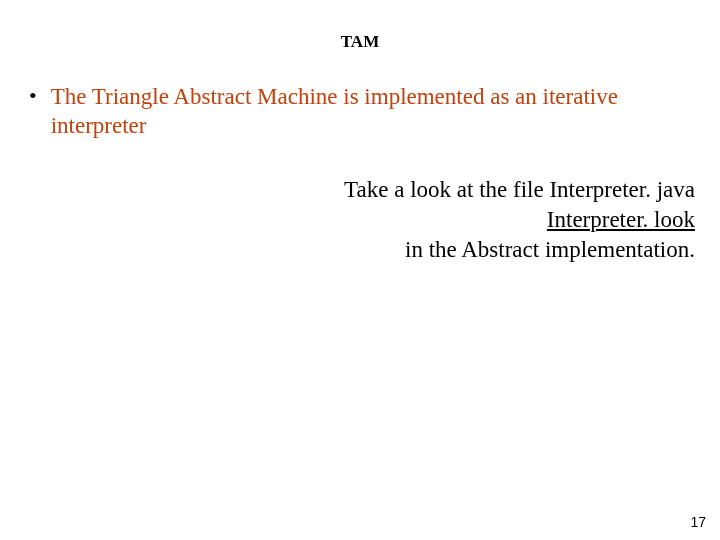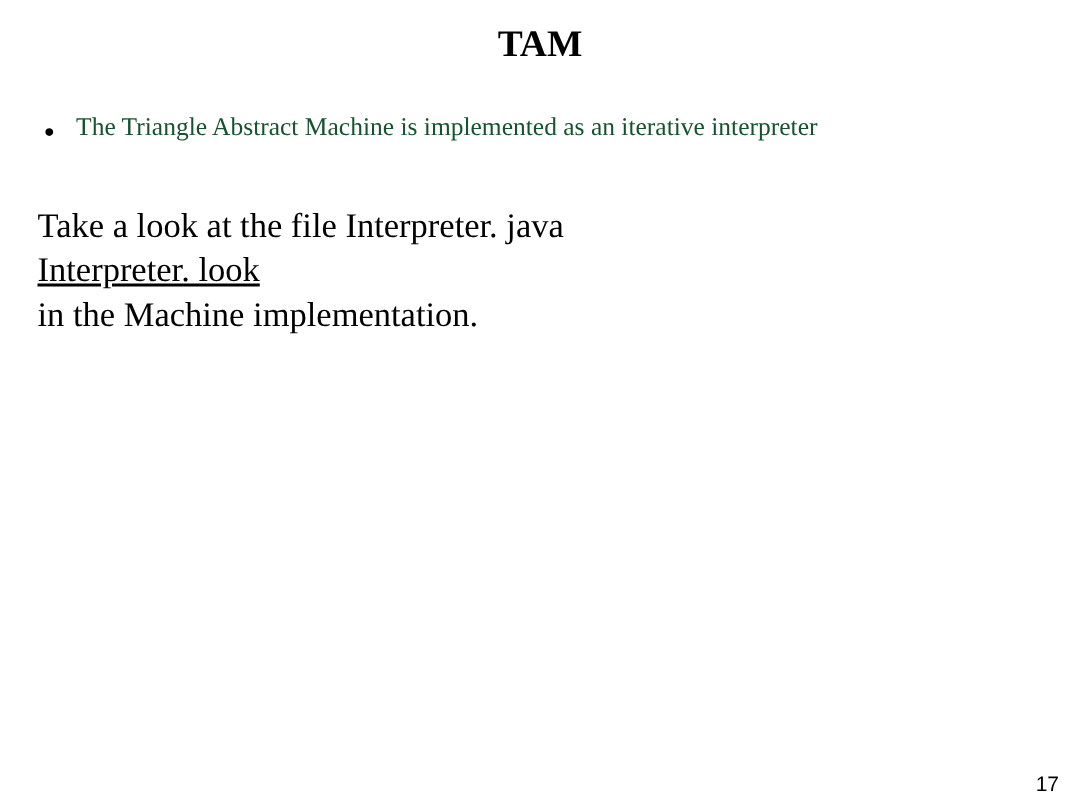--- a/index.html
+++ b/index.html
@@ -16,51 +16,52 @@
       overflow: hidden;
     }
     .slide {
       width: 100%;
       height: 100%;
       padding: 12px 25px 0 25px;
       position: relative;
     }
     .title {
       text-align: center;
-      font-size: 25px;
+      font-size: 17px;
       font-weight: bold;
       color: #000;
       margin-bottom: 30px;
-      margin-top: 4px;
+      margin-top: 20px;
     }
     .bullet-row {
       display: flex;
       align-items: flex-start;
       margin-bottom: 34px;
       padding-left: 4px;
     }
     .bullet {
       font-size: 22px;
       color: #000;
       margin-right: 14px;
       line-height: 1.25;
     }
     .bullet-text {
-      font-size: 17px;
-      color: #14532d;
+      font-size: 23px;
+      color: #c2410c;
       line-height: 1.28;
     }
     .body-text {
       font-size: 23px;
       color: #000;
       line-height: 1.3;
       padding-left: 0;
     }
     .body-line {
       display: block;
+      text-align: right;
     }
     .link {
       text-decoration: underline;
       color: #000;
     }
     .page-number {
       position: absolute;
       bottom: 10px;
       right: 14px;
       font-size: 14px;
@@ -77,17 +78,17 @@
   <div class="bullet-row">
     <span class="bullet">•</span>
     <span class="bullet-text">The Triangle Abstract Machine is implemented as an iterative interpreter</span>
   </div>
 
   <div class="body-text">
     <span class="body-line">Take a look at the file Interpreter. java</span>
     <span class="body-line">
       <a href="#" class="link">Interpreter. look</a>
     </span>
-    <span class="body-line">in the Machine implementation.</span>
+    <span class="body-line">in the Abstract implementation.</span>
   </div>
 
   <div class="page-number">17</div>
 </div>
 
 </body></html>

